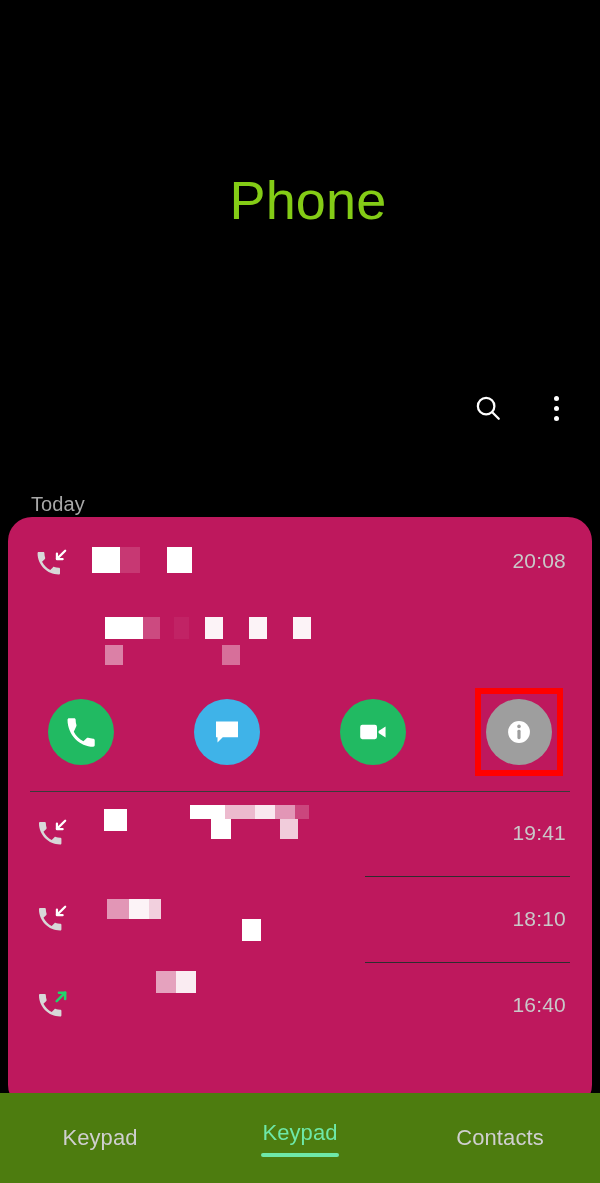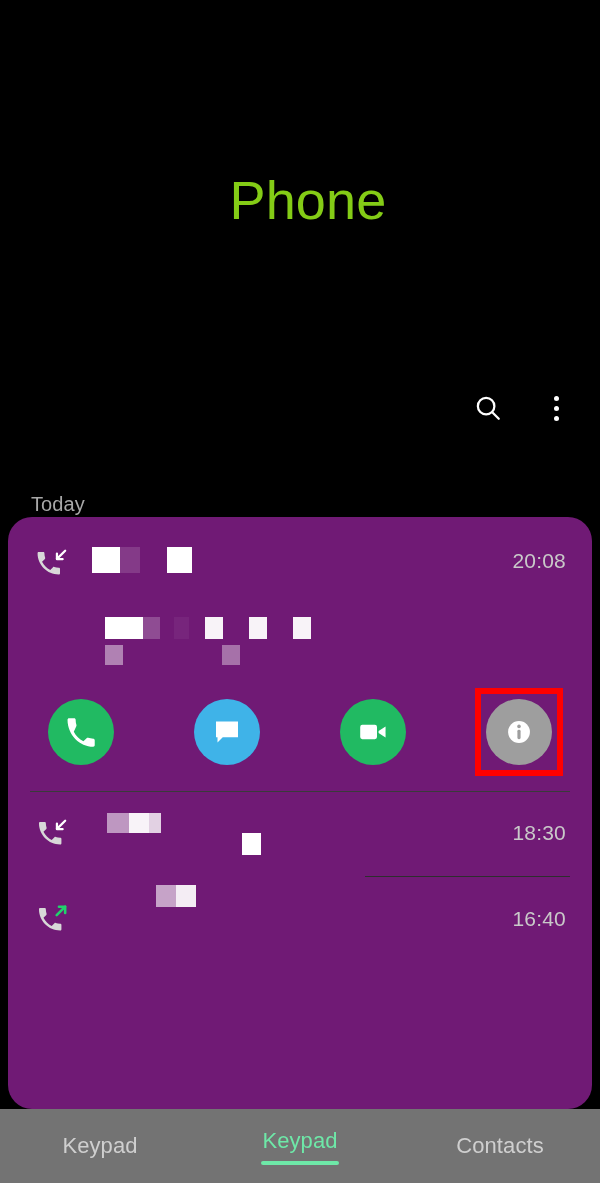--- a/index.html
+++ b/index.html
@@ -87,21 +87,21 @@
     margin-top: 11px;
   }
 
   
   .recents-card {
     position: absolute;
     left: 8px;
     top: 517px;
     width: 584px;
     height: 592px;
-    background: #701a75;
+    background: #be185d;
     border-radius: 24px;
     overflow: hidden;
   }
 
   
   .entry-expanded {
     position: relative;
     height: 274px;
   }
   .entry-head {
@@ -207,22 +207,22 @@
     height: 1px;
     background: #2e2e2e;
   }
 
   
   .bottom-nav {
     position: absolute;
     left: 0;
     bottom: 0;
     width: 600px;
-    height: 74px;
-    background: #737373;
+    height: 90px;
+    background: #4d7c0f;
     display: flex;
     align-items: center;
     justify-content: center;
   }
   .nav-item {
     flex: 1;
     display: flex;
     flex-direction: column;
     align-items: center;
     justify-content: center;
@@ -346,33 +346,52 @@
             </svg>
           </div>
         </div>
 
       </div>
 
       <div class="divider-full"></div>
     </div>
 
     <div id="call-rows">
+        <div class="call-row">
+          <svg class="row-icon" viewBox="0 0 24 24">
+  <path d="M6.6 10.8c1.5 2.9 3.7 5.1 6.6 6.6l2.2-2.2c0.3-0.3 0.7-0.4 1-0.2 1.1 0.4 2.3 0.6 3.6 0.6 0.6 0 1 0.4 1 1V20c0 0.6-0.4 1-1 1C10.6 21 3 13.4 3 4c0-0.6 0.4-1 1-1h3.5c0.6 0 1 0.4 1 1 0 1.2 0.2 2.4 0.6 3.6 0.1 0.3 0 0.7-0.2 1L6.6 10.8z" fill="#d8d8d8" transform="scale(0.88) translate(1,1)"></path>
+  <g stroke="#ffffff" stroke-width="1.6" fill="none" stroke-linecap="round" stroke-linejoin="round">
+    <line x1="22" y1="2.6" x2="16.2" y2="8.4"></line>
+    <polyline points="16.2,4.6 16.2,8.6 20.2,8.6"></polyline>
+  </g>
+          </svg>
+          <span class="rb" style="position: absolute; left: 96px; top: 18px; width: 23px; height: 22px; opacity: 1;"></span>
+          <span class="rb" style="position: absolute; left: 182px; top: 14px; width: 35px; height: 14px; opacity: 1;"></span>
+          <span class="rb" style="position: absolute; left: 217px; top: 14px; width: 30px; height: 14px; opacity: 0.7;"></span>
+          <span class="rb" style="position: absolute; left: 247px; top: 14px; width: 20px; height: 14px; opacity: 0.9;"></span>
+          <span class="rb" style="position: absolute; left: 267px; top: 14px; width: 20px; height: 14px; opacity: 0.55;"></span>
+          <span class="rb" style="position: absolute; left: 287px; top: 14px; width: 14px; height: 14px; opacity: 0.2;"></span>
+          <span class="rb" style="position: absolute; left: 203px; top: 28px; width: 20px; height: 20px; opacity: 1;"></span>
+          <span class="rb" style="position: absolute; left: 272px; top: 28px; width: 18px; height: 20px; opacity: 0.78;"></span>
+          <div class="row-time">19:41</div>
+          <div class="row-divider"></div>
+        </div>
         <div class="call-row">
           <svg class="row-icon" viewBox="0 0 24 24">
   <path d="M6.6 10.8c1.5 2.9 3.7 5.1 6.6 6.6l2.2-2.2c0.3-0.3 0.7-0.4 1-0.2 1.1 0.4 2.3 0.6 3.6 0.6 0.6 0 1 0.4 1 1V20c0 0.6-0.4 1-1 1C10.6 21 3 13.4 3 4c0-0.6 0.4-1 1-1h3.5c0.6 0 1 0.4 1 1 0 1.2 0.2 2.4 0.6 3.6 0.1 0.3 0 0.7-0.2 1L6.6 10.8z" fill="#d8d8d8" transform="scale(0.88) translate(1,1)"></path>
   <g stroke="#ffffff" stroke-width="1.6" fill="none" stroke-linecap="round" stroke-linejoin="round">
     <line x1="22" y1="2.6" x2="16.2" y2="8.4"></line>
     <polyline points="16.2,4.6 16.2,8.6 20.2,8.6"></polyline>
   </g>
           </svg>
           <span class="rb" style="position: absolute; left: 99px; top: 22px; width: 22px; height: 20px; opacity: 0.55;"></span>
           <span class="rb" style="position: absolute; left: 121px; top: 22px; width: 20px; height: 20px; opacity: 0.95;"></span>
           <span class="rb" style="position: absolute; left: 141px; top: 22px; width: 12px; height: 20px; opacity: 0.8;"></span>
           <span class="rb" style="position: absolute; left: 234px; top: 42px; width: 19px; height: 22px; opacity: 1;"></span>
-          <div class="row-time">18:30</div>
+          <div class="row-time">18:10</div>
           <div class="row-divider"></div>
         </div>
         <div class="call-row">
           <svg class="row-icon" viewBox="0 0 24 24">
   <path d="M6.6 10.8c1.5 2.9 3.7 5.1 6.6 6.6l2.2-2.2c0.3-0.3 0.7-0.4 1-0.2 1.1 0.4 2.3 0.6 3.6 0.6 0.6 0 1 0.4 1 1V20c0 0.6-0.4 1-1 1C10.6 21 3 13.4 3 4c0-0.6 0.4-1 1-1h3.5c0.6 0 1 0.4 1 1 0 1.2 0.2 2.4 0.6 3.6 0.1 0.3 0 0.7-0.2 1L6.6 10.8z" fill="#d8d8d8" transform="scale(0.88) translate(1,1)"></path>
   <g stroke="#21d36c" stroke-width="1.8" fill="none" stroke-linecap="round" stroke-linejoin="round">
     <line x1="16.0" y1="8.6" x2="22" y2="2.6"></line>
     <polyline points="17.6,2.6 22,2.6 22,7.0"></polyline>
   </g>
           </svg>

